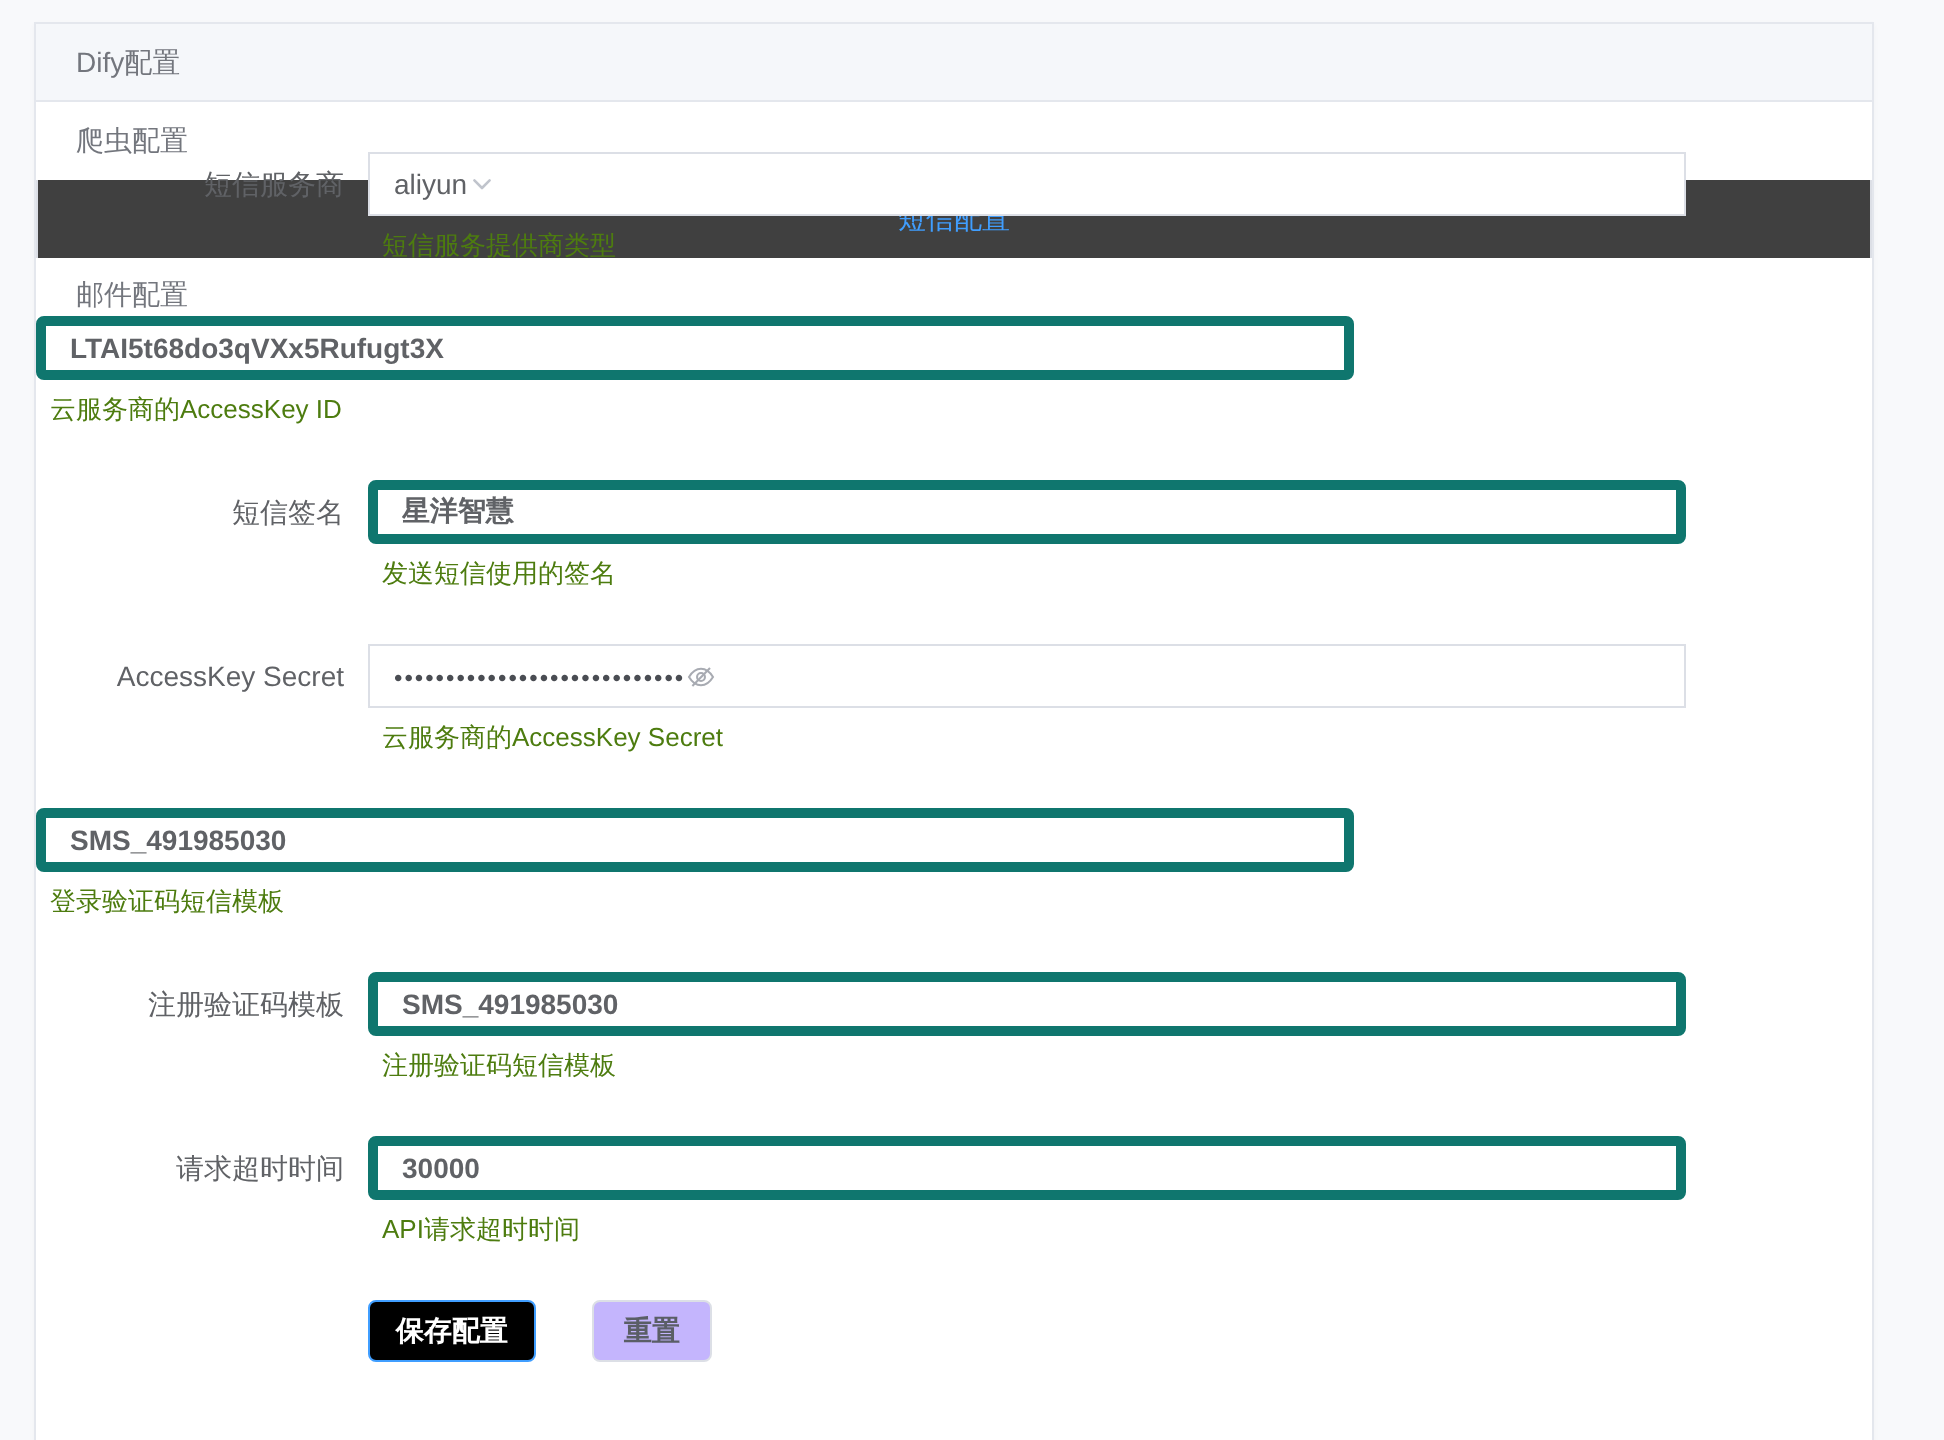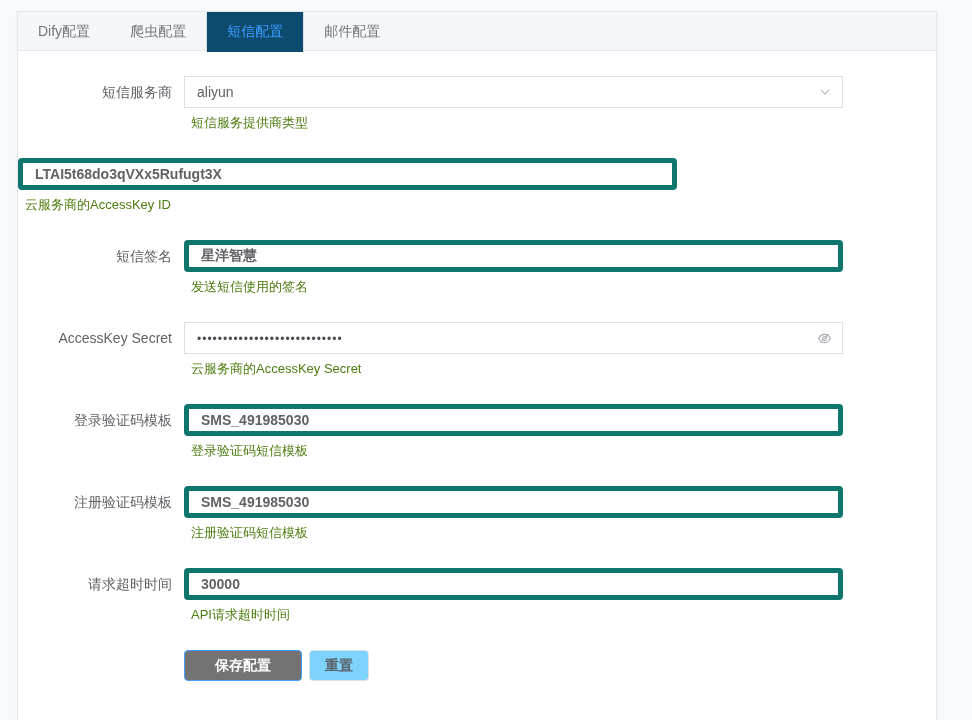--- a/index.html
+++ b/index.html
@@ -9,60 +9,60 @@
     font-family:"Liberation Sans","DejaVu Sans",sans-serif;
     font-size:14px; color:#606266; position:relative;
   }
   .card {
     position:absolute; left:17px; top:11px; width:920px; height:760px;
     background:#fff; border:1px solid #e4e7ed; border-bottom:none;
     box-shadow:0 1px 3px rgba(0,0,0,0.03);
   }
   .tabs-header {
     height:39px; background:#f5f7fa; border-bottom:1px solid #e4e7ed;
-    display:flex; align-items:stretch;
+    display:flex; align-items:stretch;flex-direction:column;
   }
   .tab {
     padding:0 20px; line-height:39px; font-size:14px; color:#73767d;
     cursor:pointer; white-space:nowrap;
   }
   .tab.active {
-    background:#0c4a6e; color:#409eff;
+    background:#404040; color:#409eff;
     border-left:1px solid #dcdfe6; border-right:1px solid #dcdfe6;
-    margin-bottom:-1px; height:40px;
+    margin-bottom:-1px; height:40px;text-align:center;
   }
   .content { padding-top:25px; }
   .form-item { display:flex; margin-bottom:27px; }
   .form-label {
     width:166px; text-align:right; padding-right:12px;
     line-height:32px; font-size:14px; color:#606266; flex:none;
   }
   .form-field { width:659px; flex:none; }
   .text-input {
     width:100%; height:32px; border:5px solid #0f766e; border-radius:4px;
     padding:0 12px; font-size:14px; color:#606266; background:#fff;
     outline:none; font-family:"Liberation Sans","DejaVu Sans",sans-serif;font-weight:bold;
   }
   .box {
     width:100%; height:32px; border:1px solid #dcdfe6; border-radius:0;
     padding:0 10px 0 12px; background:#fff; display:flex;
-    align-items:center; justify-content:space-between; cursor:pointer;
+    align-items:center; justify-content:flex-start; cursor:pointer;
   }
   .box .value { font-size:14px; color:#606266; }
   .dots { font-size:12px; letter-spacing:1px; color:#4a4d53; transform:translateY(1px); }
   .icon { display:inline-flex; align-items:center; }
   .help { margin-top:6px; padding-left:7px; font-size:13px; color:#4d7c0f; line-height:17px; }
   .buttons-row { display:flex; margin-left:166px; }
   .btn {
     height:31px; border-radius:4px; font-size:14px; cursor:pointer;
     font-family:"Liberation Sans","DejaVu Sans",sans-serif;
     display:inline-flex; align-items:center; justify-content:center;
   }
-  .btn-primary { background:#737373; border:1px solid #409eff; color:#fff; padding:0 30px; font-weight:bold; }
-  .btn-plain { background:#7dd3fc; border:1px solid #dcdfe6; color:#5a5e66; padding:0 15px; margin-left:7px; font-weight:bold; }
+  .btn-primary { background:#000000; border:1px solid #409eff; color:#fff; padding:0 13px; font-weight:bold; }
+  .btn-plain { background:#c4b5fd; border:1px solid #dcdfe6; color:#5a5e66; padding:0 15px; margin-left:28px; font-weight:bold; }
 </style>
 </head>
 <body>
 
 <div class="card">
 
   <div class="tabs-header">
     <div class="tab">Dify配置</div>
     <div class="tab">爬虫配置</div>
     <div class="tab active">短信配置</div>
@@ -112,21 +112,20 @@
               <circle cx="8" cy="8" r="2.1" fill="none" stroke="#a8abb2" stroke-width="1.1"></circle>
               <line x1="3.4" y1="12.8" x2="12.8" y2="3.2" stroke="#a8abb2" stroke-width="1.1"></line>
             </svg>
           </span>
         </div>
         <div class="help">云服务商的AccessKey Secret</div>
       </div>
     </div>
 
     <div class="form-item">
-      <label class="form-label">登录验证码模板</label>
       <div class="form-field">
         <input class="text-input" type="text" value="SMS_491985030" style="">
         <div class="help">登录验证码短信模板</div>
       </div>
     </div>
 
     <div class="form-item">
       <label class="form-label">注册验证码模板</label>
       <div class="form-field">
         <input class="text-input" type="text" value="SMS_491985030" style="">

